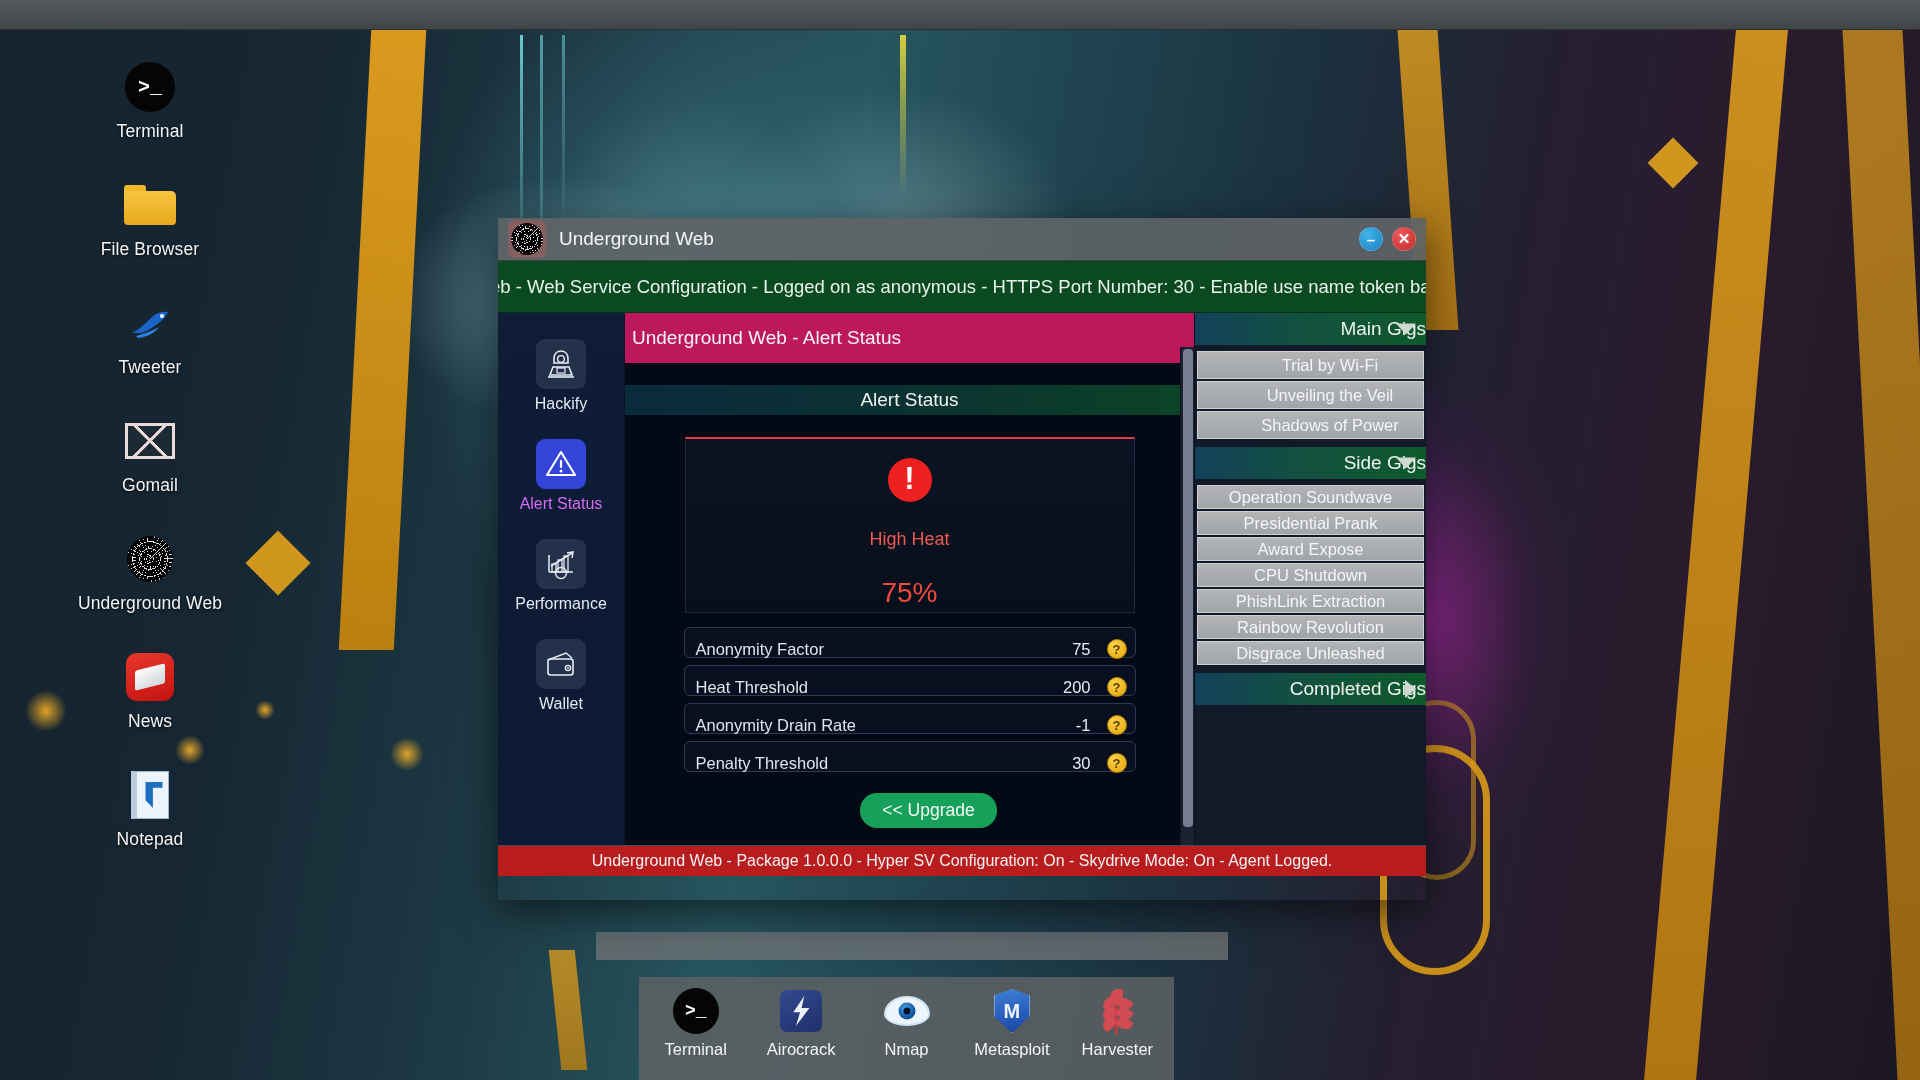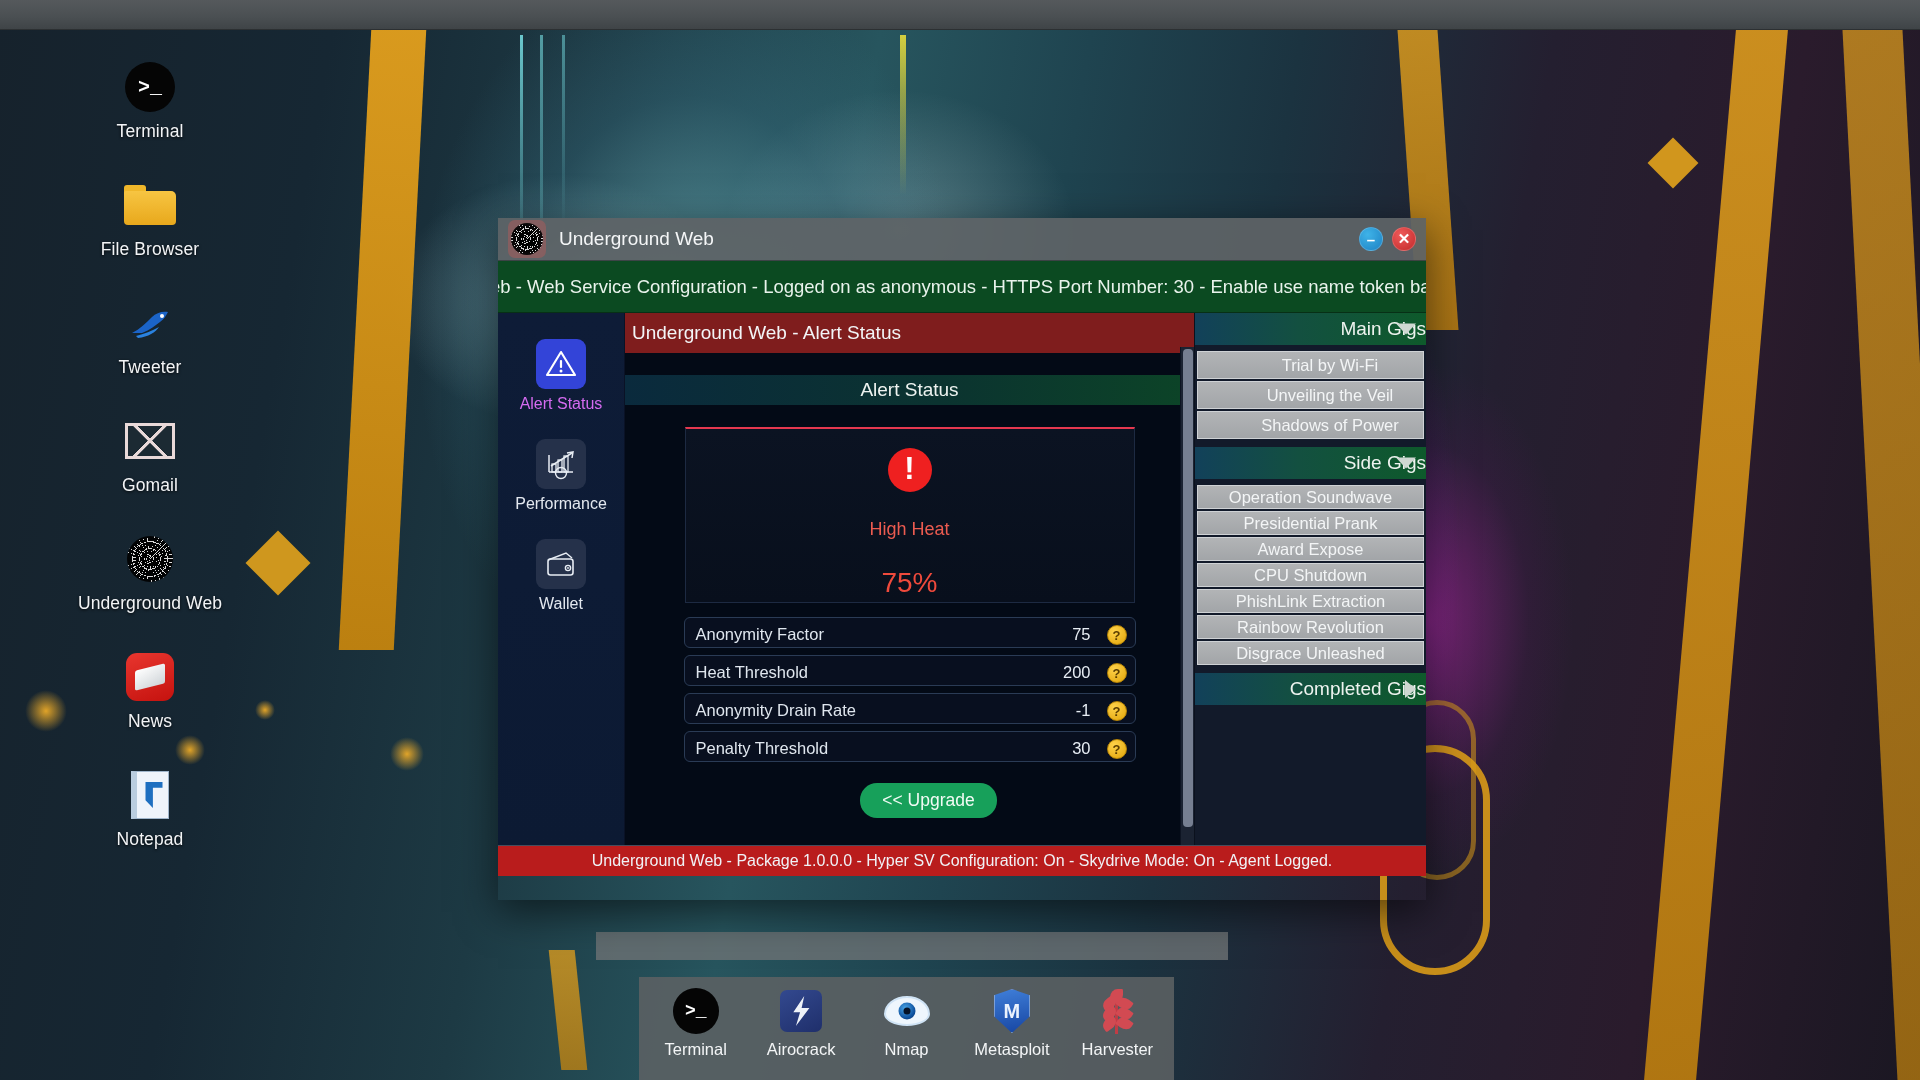--- a/index.html
+++ b/index.html
@@ -177,21 +177,21 @@
   .nav-item.active .nav-tile { background: #3344d8; }
   .nav-label { color: #e3e8ef; font-size: 16px; }
   .nav-item.active .nav-label { color: #d56bf0; }
 
   
   .center {
     flex: 1; background: #030a16; position: relative;
     display: flex; flex-direction: column;
   }
   .panel-head {
-    height: 40px; background: #7f1d1d;
+    height: 50px; background: #be185d;
     display: flex; align-items: center; padding-left: 7px;
     color: #f3f5f7; font-size: 19px;
   }
   .panel-gap { height: 22px; background: #030a16; }
   .section-bar {
     height: 30px;
     background: linear-gradient(90deg, #0a2a3d 0%, #0b3330 55%, #0c4427 100%);
     display: flex; align-items: center; justify-content: center;
     color: #eef3f0; font-size: 19px;
   }
@@ -209,21 +209,21 @@
     color: #fff; font-size: 31px; font-weight: bold; line-height: 1;
     padding-bottom: 3px;
   }
   .alert-label { margin-top: 27px; color: #ec5b50; font-size: 18px; }
   .alert-pct { margin-top: 27px; color: #ef4a3c; font-size: 28px; }
 
   .stats { margin: 14px auto 0; width: 452px; }
   .stat-row {
     height: 31px; margin-bottom: 7px;
     background: #080f1f; border: 1px solid #2a3b55; border-radius: 6px;
-    display: flex; align-items: flex-start; padding: 7px 8px 0 11px;
+    display: flex; align-items: center; padding: 13px 8px 0 11px;
   }
   .stat-name { color: #dfe6ee; font-size: 16.5px; flex: 1; }
   .stat-val  { color: #e7edf4; font-size: 16.5px; margin-right: 16px; }
   .help-dot {
     width: 20px; height: 20px; border-radius: 50%;
     background: radial-gradient(circle at 35% 28%, #ffd24a, #e0a409);
     color: #5a3d00; font-size: 13px; font-weight: bold;
     display: flex; align-items: center; justify-content: center; cursor: pointer;
     border: 1px solid #b98606;
   }
@@ -441,20 +441,32 @@
   </div>
 
   <div class="marquee-bar">
     <div class="marquee-text">eb - Web Service Configuration - Logged on as anonymous - HTTPS Port Number: 30 - Enable use name token based se</div>
   </div>
 
   <div class="win-body">
 
     <div class="left-nav">
 
+      <div class="nav-item">
+        <div class="nav-tile">
+          <svg width="34" height="34" viewBox="0 0 34 34" aria-hidden="true">
+            <path d="M17 4 C12 4 10 8 10 12 L10 16 L24 16 L24 12 C24 8 22 4 17 4 Z" fill="none" stroke="#e8edf4" stroke-width="1.6"></path>
+            <circle cx="17" cy="12" r="3.4" fill="none" stroke="#e8edf4" stroke-width="1.4"></circle>
+            <path d="M6 28 L28 28 L25 20 L9 20 Z" fill="none" stroke="#e8edf4" stroke-width="1.6"></path>
+            <rect x="13" y="21" width="8" height="5" fill="none" stroke="#e8edf4" stroke-width="1.2"></rect>
+            <path d="M4 30 L30 30" stroke="#e8edf4" stroke-width="1.6"></path>
+          </svg>
+        </div>
+        <div class="nav-label">Hackify</div>
+      </div>
 
       <div class="nav-item active">
         <div class="nav-tile">
           <svg width="34" height="34" viewBox="0 0 34 34" aria-hidden="true">
             <path d="M17 5 L31 28 L3 28 Z" fill="none" stroke="#ffffff" stroke-width="2.1" stroke-linejoin="round"></path>
             <rect x="15.9" y="13" width="2.2" height="8" fill="#fff" rx="1"></rect>
             <circle cx="17" cy="24" r="1.5" fill="#fff"></circle>
           </svg>
         </div>
         <div class="nav-label">Alert Status</div>

